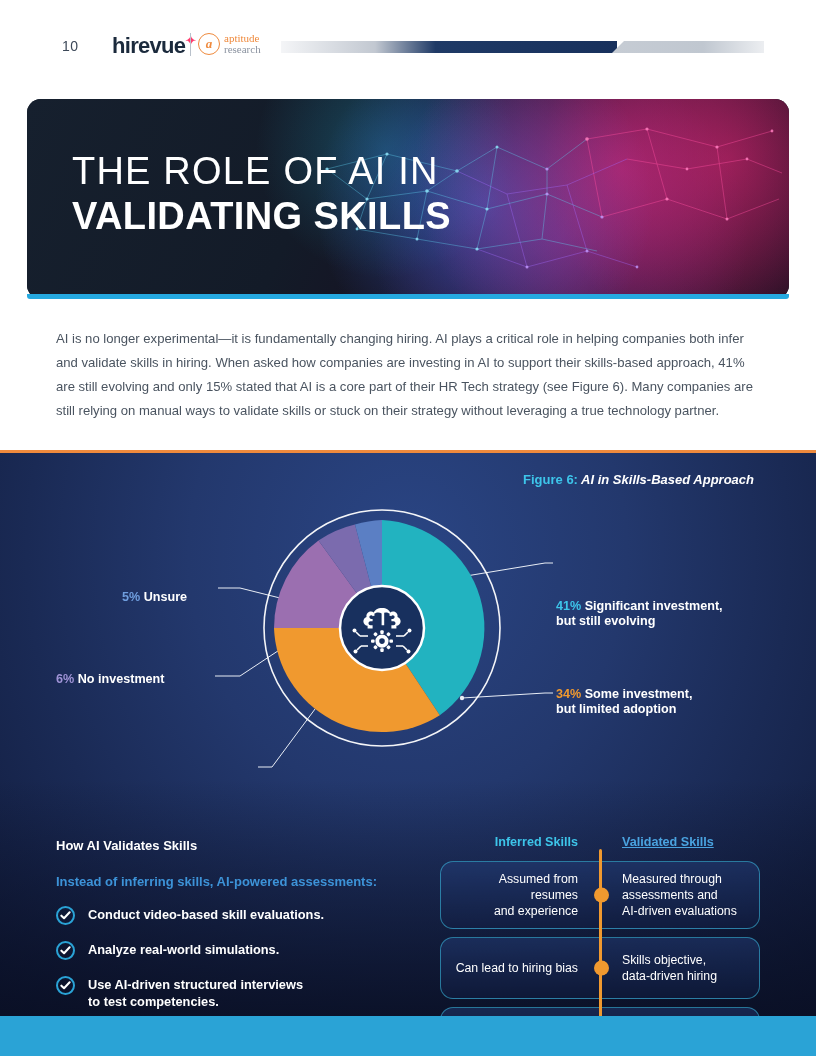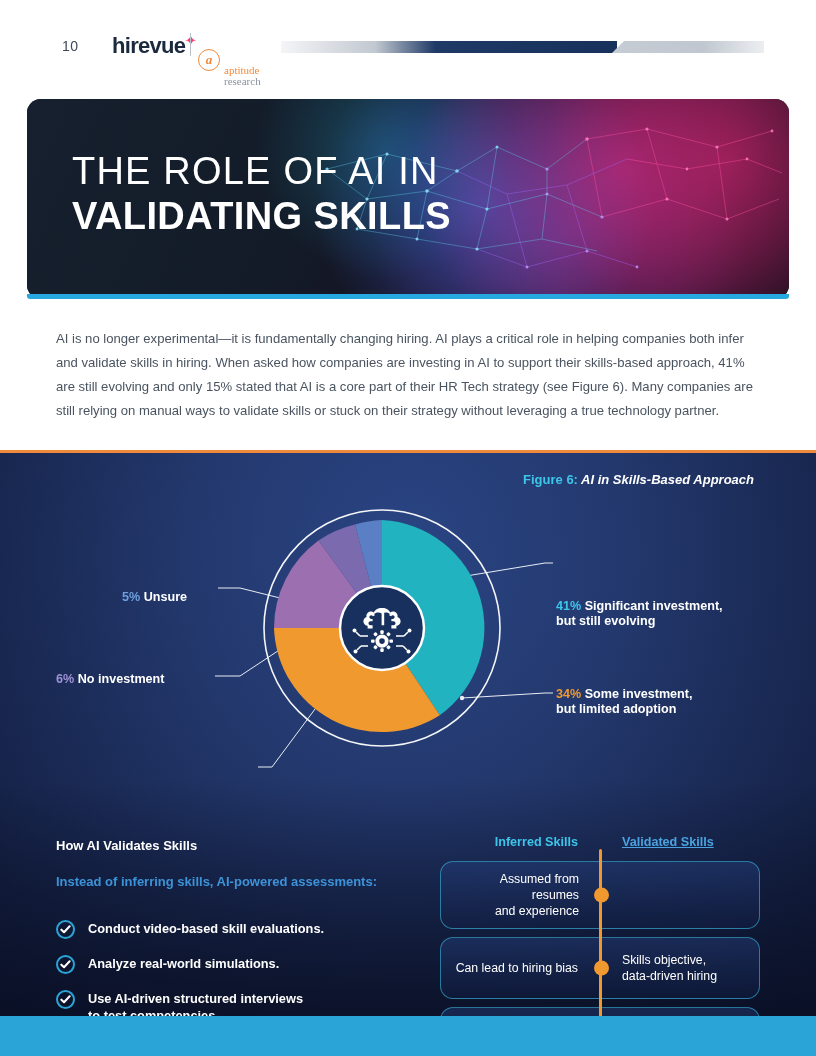--- a/index.html
+++ b/index.html
@@ -27,21 +27,21 @@
     width:1px; height:23px; background:#b9c1cb;
   }
   .logo-aptitude { position:absolute; left:198px; top:33px; display:flex; align-items:center; gap:4px; }
   .apt-circle {
     width:22px; height:22px; border-radius:50%;
     border:1.6px solid #ef8a3d; color:#ef8a3d;
     font-size:13px; font-weight:bold; font-style:italic;
     display:flex; align-items:center; justify-content:center;
     font-family:"Liberation Serif", serif;
   }
-  .apt-text { line-height:1.0;margin-top:32px; }
+  .apt-text { line-height:1.0; }
   .apt-text .l1 { font-size:11px; color:#ef8a3d; font-family:"Liberation Serif", serif; display:block; }
   .apt-text .l2 { font-size:11px; color:#8b93a0; font-family:"Liberation Serif", serif; display:block; }
   .header-bar {
     position:absolute; left:281px; top:41px; width:336px; height:12px;
     background:linear-gradient(to right, #f4f5f7 0%, #c2c8d1 28%, #1f3a66 46%, #17305c 100%);
     clip-path:polygon(0 0, 100% 0, 100% 100%, 0 100%);
   }
   .header-bar-tail {
     position:absolute; left:612px; top:41px; width:152px; height:12px;
     background:linear-gradient(to right, #c6ccd4 0%, #c0c7d0 60%, #eceef1 100%);
@@ -117,21 +117,21 @@
   .lbl-41  { left:556px; top:106px; }
   .lbl-34  { left:556px; top:194px; }
   .lbl-5   { left:122px; top:97px;  text-align:left; }
   .lbl-6   { left:56px;  top:179px; text-align:right; }
   .lbl-15  { left:51px;  top:270px; text-align:right; width:205px; }
 
   
   .validates { position:absolute; left:56px; top:385px; width:380px; z-index:3; }
   .validates-h1 { font-size:13px; font-weight:bold; color:#ffffff; }
   .validates-h2 { font-size:13px; font-weight:bold; color:#3d93d8; margin-top:21px; }
-  .check-list { margin-top:31px; }
+  .check-list { margin-top:17px; }
   .check-item { display:flex; align-items:flex-start; gap:13px; margin-bottom:16px; }
   .check-icon {
     flex:0 0 auto; width:19px; height:19px; margin-top:0px;
     border:2px solid #2aa3d6; border-radius:50%;
     display:flex; align-items:center; justify-content:center;
   }
   .check-icon svg { width:11px; height:11px; }
   .check-text { font-size:12.8px; font-weight:bold; color:#ffffff; line-height:17px; }
 
   
@@ -390,20 +390,25 @@
     </div>
     <div class="cmp-rows">
       <div class="cmp-spine"></div>
 
       <div class="cmp-row">
         <div class="c-left">
           <span>Assumed from resumes</span><br>
           <span>and experience</span>
         </div>
         <span class="cmp-dot"></span>
+        <div class="c-right">
+          <span>Measured through</span><br>
+          <span>assessments and</span><br>
+          <span>AI-driven evaluations</span>
+        </div>
       </div>
 
       <div class="cmp-row">
         <div class="c-left">
           <span>Can lead to hiring bias</span>
         </div>
         <span class="cmp-dot"></span>
         <div class="c-right">
           <span>Skills objective,</span><br>
           <span>data-driven hiring</span>

